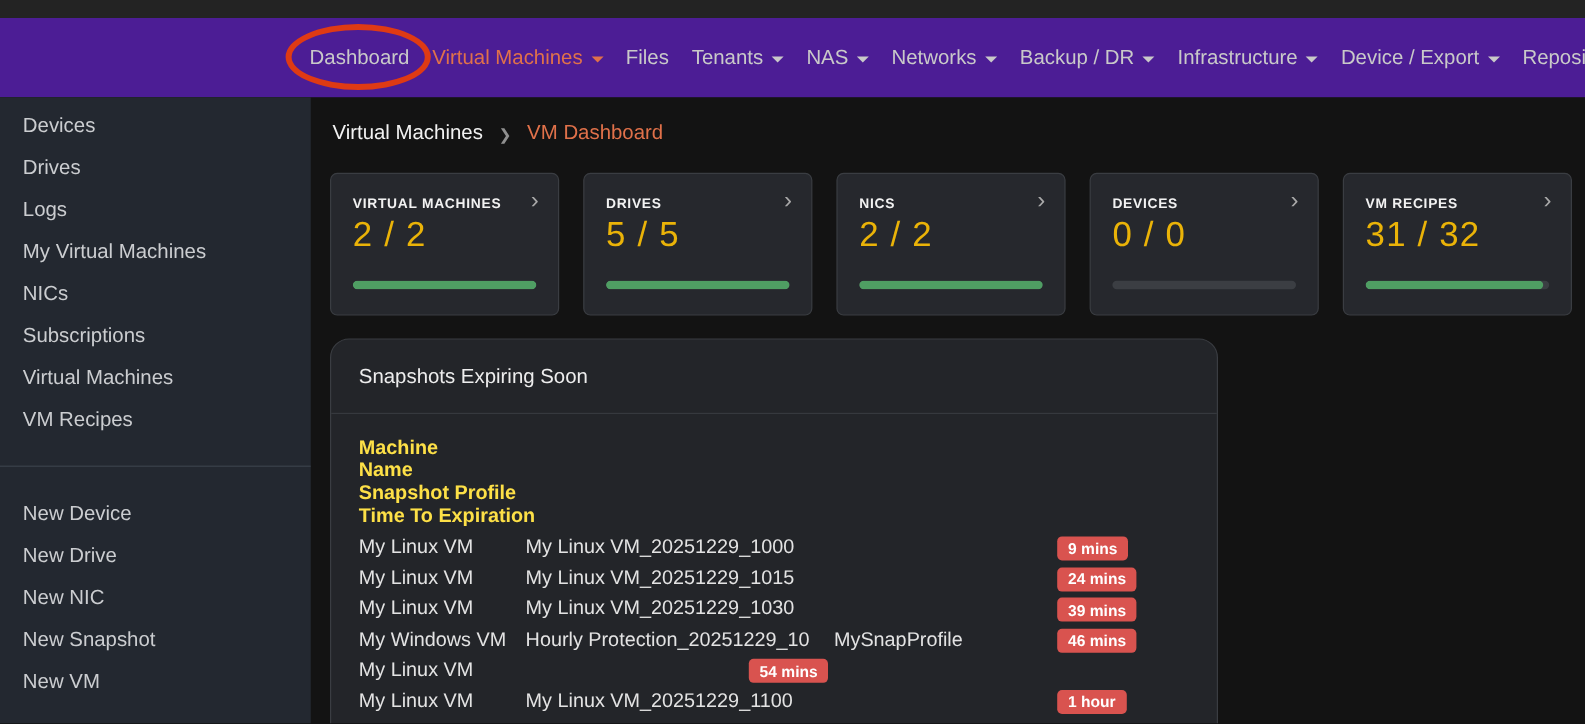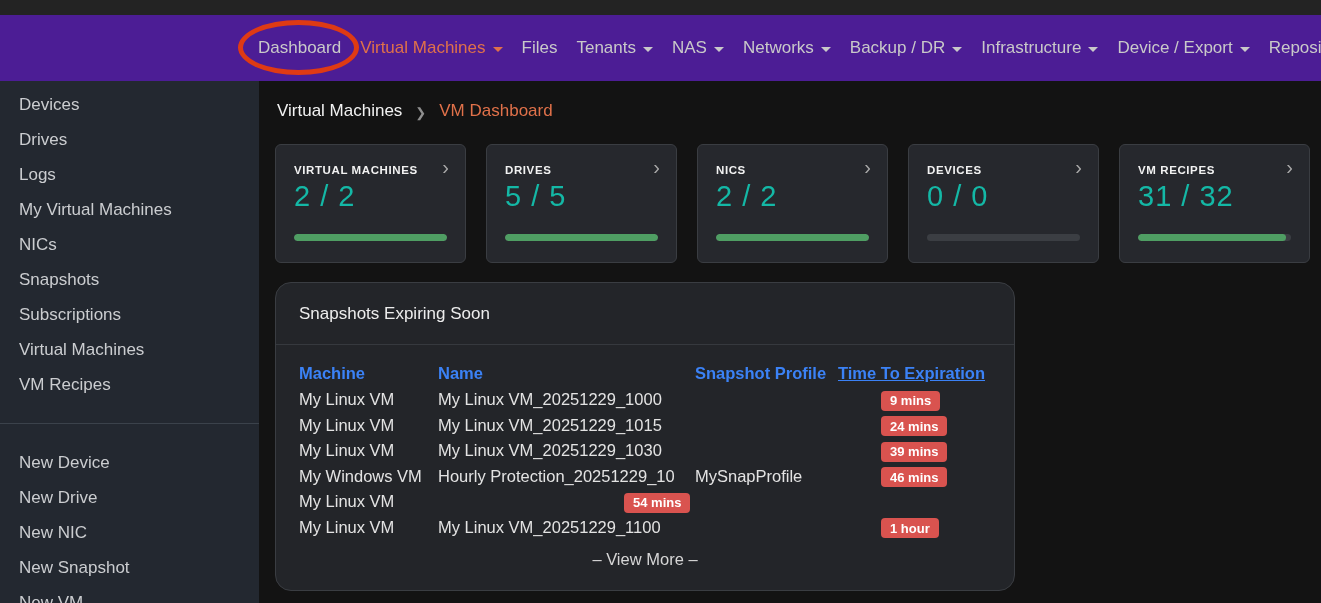--- a/index.html
+++ b/index.html
@@ -52,37 +52,37 @@
 
   
   .cards { display:flex; gap:20px; margin-top:23px; }
   .card {
     width:191px; height:119px; background:#26282d;
     border:1px solid #3a3d42; border-radius:6px;
     position:relative; padding:19px 18px; cursor:pointer;
   }
   .card-label { font-size:11.5px; font-weight:bold; letter-spacing:0.6px; color:#f2f2f2; }
   .card-chevron { position:absolute; right:16px; top:12px; color:#a9a9a9; font-size:20px; line-height:1; font-weight:normal; }
-  .card-value { font-size:29px; color:#14b8a6; margin-top:4px; letter-spacing:1px; }
+  .card-value { font-size:29px; color:#eab308; margin-top:4px; letter-spacing:1px; }
   .card-bar { position:absolute; left:18px; right:18px; bottom:21px; height:7px; background:#3b3e43; border-radius:4px; overflow:hidden; }
   .card-bar-fill { height:100%; background:var(--green,#4f9e63); border-radius:4px; }
 
   
   .panel {
     margin-top:19px; width:740px; background:#232529;
     border:1px solid #3a3d42; border-radius:16px; padding-bottom:21px;
   }
   .panel-title { padding:21px 23px 20px; font-size:17px; color:#ededed; border-bottom:1px solid #36393e; }
   .table { padding:19px 23px 0; }
-  .thead { display:flex; font-weight:bold; font-size:16.5px; color:#3b82f6; margin-bottom:7px; }
+  .thead { display:flex; font-weight:bold; font-size:16.5px; color:#fde047; margin-bottom:7px;flex-direction:column; }
   .trow { display:flex; height:25.5px; font-size:16.5px; color:#e3e3e3; cursor:pointer; }
   .col-machine { width:139px; }
   .col-name { width:257px; }
   .col-profile { width:143px; }
-  .col-time { flex:1;text-decoration:underline; }
+  .col-time { flex:1; }
   .badge {
     display:inline-block; background:var(--red,#d9534f); color:#ffffff;
     font-size:13px; font-weight:bold; padding:2.5px 9px; border-radius:4px;margin-left:43px;
   }
   .view-more { text-align:center; margin-top:7px; font-size:16.5px; color:#d6d6d6; cursor:pointer; }
 </style>
 </head>
 <body>
 
 <div class="topstrip"></div>
@@ -145,23 +145,20 @@
           <span>Drives</span>
         </div>
         <div class="side-item">
           <span>Logs</span>
         </div>
         <div class="side-item">
           <span>My Virtual Machines</span>
         </div>
         <div class="side-item">
           <span>NICs</span>
-        </div>
-        <div class="side-item">
-          <span>Snapshots</span>
         </div>
         <div class="side-item">
           <span>Subscriptions</span>
         </div>
         <div class="side-item">
           <span>Virtual Machines</span>
         </div>
         <div class="side-item">
           <span>VM Recipes</span>
         </div>

